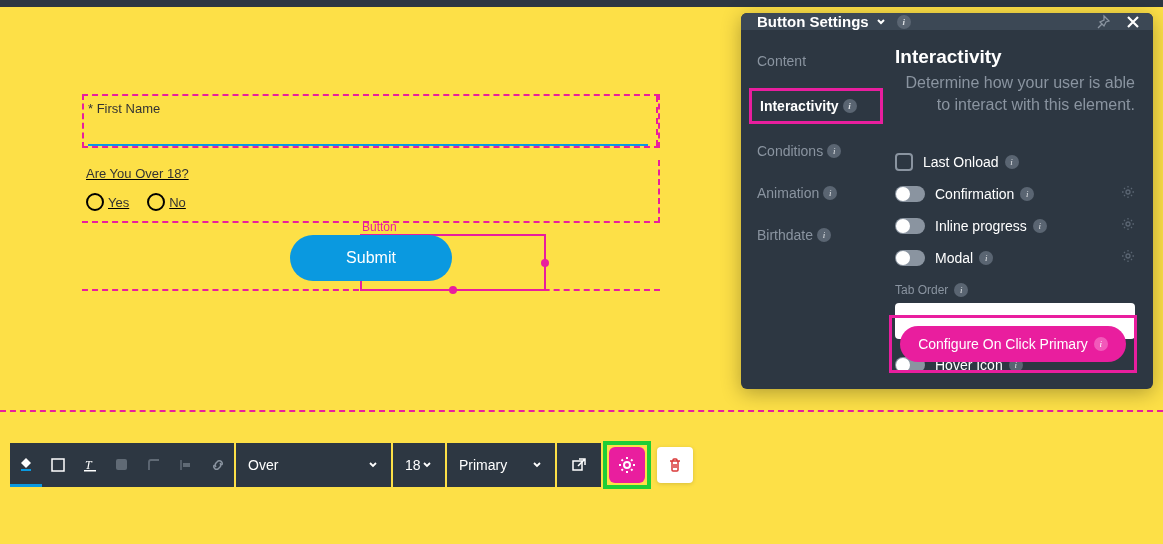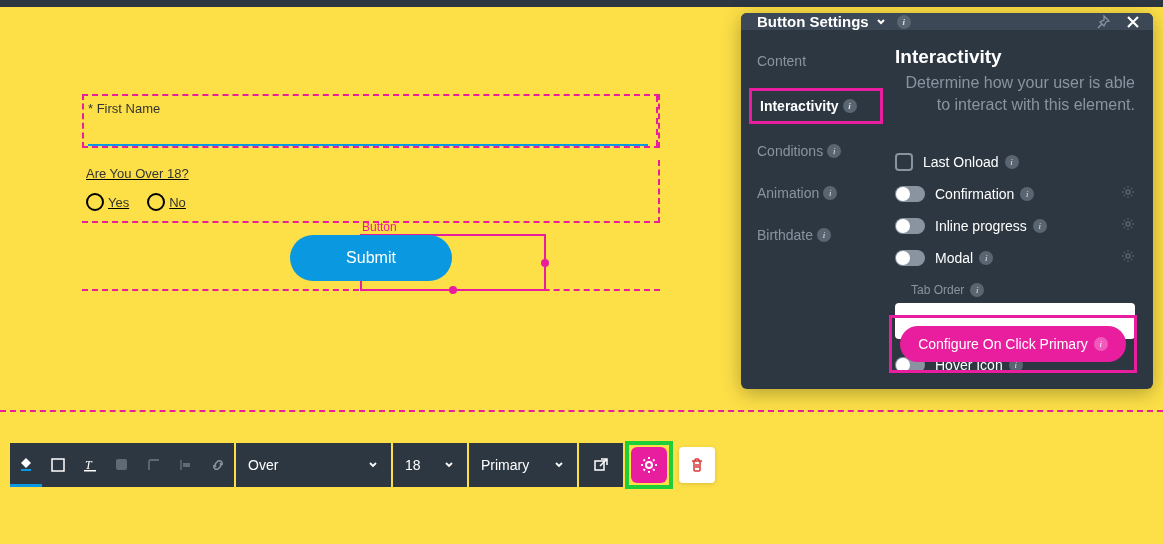--- a/index.html
+++ b/index.html
@@ -53,21 +53,21 @@
     .submit-btn { display: block; margin: 7px auto 8px; background: #0a99e0; color: #fff; border: none; border-radius: 28px; padding: 14px 56px; font-size: 16px; font-weight: 500; cursor: pointer; position: relative; }
     
     
     .bottom-toolbar { position: absolute; left: 10px; top: 436px; height: 44px; display: flex; align-items: center; gap: 2px; }
     .tb-group { display: flex; background: #2d3742; height: 44px; align-items: center; }
     .tb-btn { width: 32px; height: 44px; display: flex; align-items: center; justify-content: center; color: #fff; position: relative; cursor: pointer; }
     .tb-btn.active { border-bottom: 3px solid #0a99e0; }
     .tb-btn.dimmed { opacity: 0.55; }
     .tb-select { background: #2d3742; color: #fff; border: none; height: 44px; font-size: 14px; padding: 0 12px; display: flex; align-items: center; justify-content: space-between; cursor: pointer; }
     .tb-select.font { width: 155px; }
-    .tb-select.size { width: 74px; }
+    .tb-select.size { width: 52px; }
     .tb-select.color { width: 108px; }
     .chevron-down { margin-left: auto; }
     .tb-square-btn { width: 44px; height: 44px; background: #2d3742; display: flex; align-items: center; justify-content: center; cursor: pointer; }
     .settings-highlight { border: 4px solid #1ece36; padding: 2px; }
     .settings-inner { background: #e91e9e; width: 36px; height: 36px; border-radius: 6px; display: flex; align-items: center; justify-content: center; }
     .trash-btn { width: 36px; height: 36px; background: #fff; margin-left: 4px; border-radius: 4px; box-shadow: 0 1px 4px rgba(0,0,0,.15); display: flex; align-items: center; justify-content: center; cursor: pointer; }
     
     
     .settings-panel { position: absolute; right: 10px; top: 13px; width: 412px; height: 376px; background: #2d3742; border-radius: 6px; box-shadow: 0 4px 20px rgba(0,0,0,.3); color: #fff; display: flex; flex-direction: column; overflow: hidden; }
     .panel-header { background: #3c4855; height: 44px; display: flex; align-items: center; padding: 0 12px 0 16px; }
@@ -88,21 +88,21 @@
     .section-title { font-size: 19px; font-weight: 700; margin-bottom: 4px; }
     .section-desc { font-size: 16px; color: #8a94a0; line-height: 1.4; margin-bottom: 36px; text-align: right; }
     
     .setting-row { display: flex; align-items: center; margin-bottom: 14px; }
     .checkbox-sq { width: 18px; height: 18px; border: 2px solid #8a94a0; border-radius: 4px; margin-right: 10px; }
     .setting-label { font-size: 14px; color: #fff; }
     .toggle { width: 30px; height: 16px; background: #8a94a0; border-radius: 10px; margin-right: 10px; position: relative; }
     .toggle::after { content: ""; position: absolute; width: 14px; height: 14px; background: #fff; border-radius: 50%; top: 1px; left: 1px; }
     .gear-right { margin-left: auto; color: #5a6572; }
     
-    .field-group-label { font-size: 12px; color: #8a94a0; margin-top: 16px; margin-bottom: 6px; display: flex; align-items: flex-start; margin-left: 16px; }
+    .field-group-label { font-size: 12px; color: #8a94a0; margin-top: 16px; margin-bottom: 6px; display: flex; align-items: flex-start; }
     .text-input { width: 100%; height: 36px; background: #fff; border: none; border-radius: 4px; padding: 0 8px; font-size: 14px; }
     
     .configure-btn-wrap { position: absolute; bottom: 32px; left: 6px; right: 16px; border: 3px solid #e91e9e; padding: 8px; }
     .configure-btn { width: 100%; background: #e91e9e; color: #fff; border: none; border-radius: 20px; padding: 10px 12px; font-size: 14px; font-weight: 500; cursor: pointer; display: flex; align-items: center; justify-content: center; }
     .configure-btn .info-dot { background: #f259ba; color: #fff; }
   </style>
 </head>
 <body>
 
 <div class="top-bar"></div>

